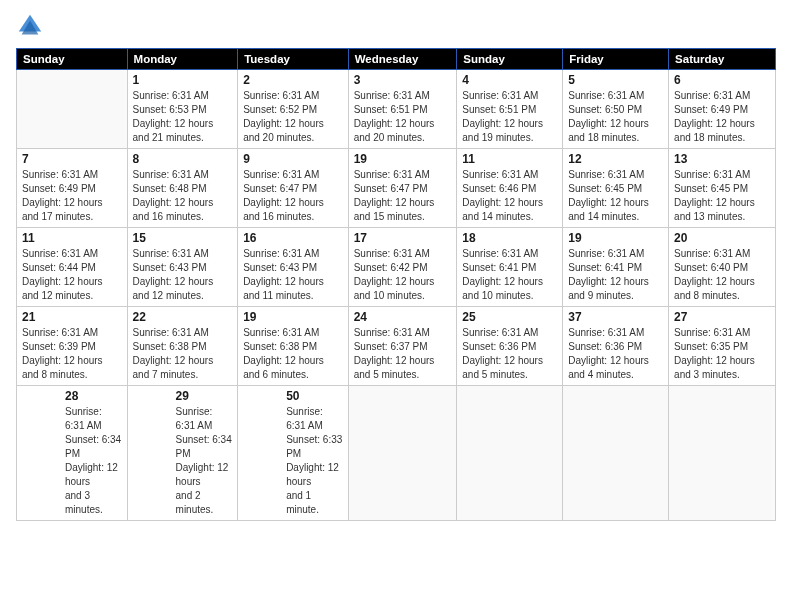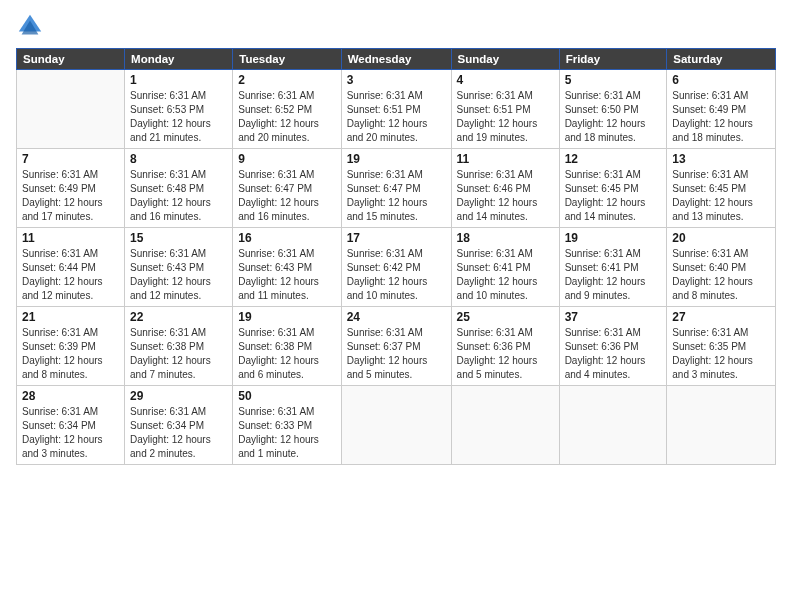--- a/index.html
+++ b/index.html
@@ -50,21 +50,21 @@
     }
     .location {
       font-size: 13px;
       color: #444;
     }
     .calendar {
       width: 100%;
       border-collapse: collapse;
     }
     .calendar th {
-      background: #404040;
+      background: #000000;
       color: #fff;
       font-size: 11.5px;
       font-weight: bold;
       padding: 4px 6px;
       text-align: left;
       border: 1px solid #2a5ab0;
     }
     .calendar td {
       border: 1px solid #ccc;
       vertical-align: top;
@@ -85,20 +85,21 @@
       display: block;
       margin-bottom: 2px;
     }
     .day-info {
       font-size: 10px;
       color: #333;
       line-height: 1.4;
     }
     .last-row td {
       height: 65px;
+      padding-left: 48px;
     }
   </style>
 </head>
 <body>
 
 <div class="page">
   <div class="header">
     <div class="logo">
       <svg class="logo-icon" viewBox="0 0 40 40">
         <polygon points="20,4 36,28 4,28" fill="#4a90d9"></polygon>

